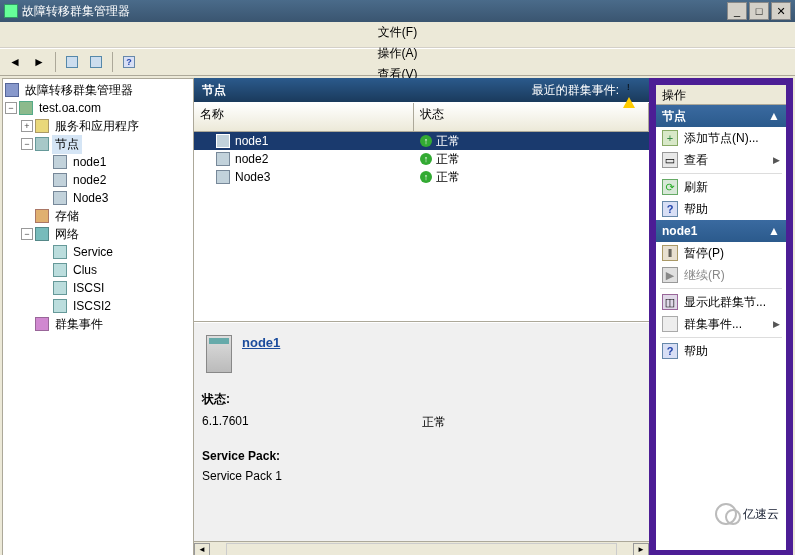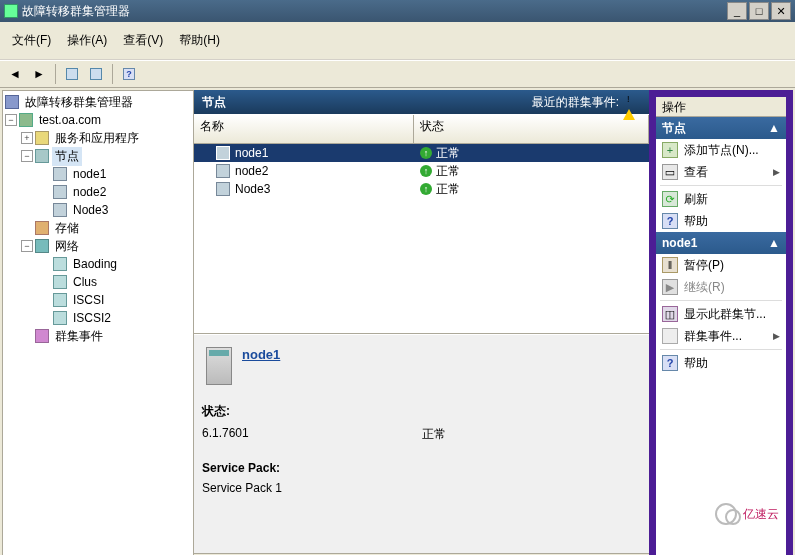--- a/index.html
+++ b/index.html
@@ -6,21 +6,21 @@
 body { background: #ece9d8; overflow: hidden; width: 795px; height: 555px; position: relative; }
 
 
 .titlebar { height: 22px; background: linear-gradient(#4a6b8a, #3a5570); color: #fff; display: flex; align-items: center; padding: 0 4px; }
 .titlebar .ticon { width: 14px; height: 14px; margin-right: 4px; background:#6f9; border:1px solid #396; }
 .titlebar .ttext { flex: 1; }
 .titlebar .winbtns { display: flex; gap: 2px; }
 .titlebar .winbtn { width: 20px; height: 18px; background:#d4d0c8; border:1px solid #888; display:flex; align-items:center; justify-content:center; font-size:11px; color:#000; }
 
 
-.menubar { height: 38px; background:#ece9d8; border-bottom:1px solid #d4d0c8; display:flex; align-items:center; padding: 0 4px; }
+.menubar { height: 26px; background:#ece9d8; border-bottom:1px solid #d4d0c8; display:flex; align-items:center; padding: 0 4px; flex-direction: column; }
 .menuitem { padding: 2px 8px; cursor:pointer; }
 
 
 .toolbar { height: 28px; background:#ece9d8; border-top:1px solid #fff; border-bottom:1px solid #aca899; display:flex; align-items:center; padding:0 4px; gap:2px;}
 .tbtn { width:22px; height:22px; border:1px solid transparent; display:flex; align-items:center; justify-content:center; }
 .tsep { width:1px; height:20px; background:#aca899; margin:0 3px; }
 
 
 .mainrow { display:flex; height: 483px; }
 
@@ -91,21 +91,21 @@
 .ai-refresh { background:#d8e8d8; border:1px solid #6a6; color:#2a2; }
 .ai-help { background:#d8dff5; border:1px solid #68a; color:#24a; font-weight:bold;}
 .ai-pause { background:#e8e0d0; border:1px solid #a96; }
 .ai-resume { background:#e0e0e0; border:1px solid #999; color:#888; }
 .ai-show { background:#e0d8e8; border:1px solid #969; }
 .ai-more { background:#eee; border:1px solid #aaa; }
 .act-sep { height:1px; background:#ddd; margin: 2px 4px; }
 .act-sub-arrow { margin-left:auto; font-size:9px; color:#555; }
 
 
-.watermark { position:absolute; right:16px; bottom:30px; font-size:18px; color:#be185d; display:flex; align-items:center; gap:6px; pointer-events:none; }
+.watermark { position:absolute; right:16px; bottom:30px; font-size:18px; color:#0f172a; display:flex; align-items:center; gap:6px; pointer-events:none; }
 .wm-circ { width:22px; height:22px; border:2px solid #bbb; border-radius:50%; position:relative; }
 .wm-circ::after { content:""; position:absolute; width:12px; height:12px; border:2px solid #bbb; border-radius:50%; right:-6px; top:4px; }
 </style>
 </head>
 <body>
 
 <div class="titlebar">
   <span class="ticon"></span>
   <span class="ttext">故障转移群集管理器</span>
   <div class="winbtns">
@@ -194,21 +194,21 @@
           <span class="tspacer"></span>
           <span class="texp">−</span>
           <span class="ticon2 ic-net"></span>
           <span class="tlabel">网络</span>
         </div>
       <div class="tnode">
           <span class="tspacer"></span>
           <span class="tspacer"></span>
           <span class="tspacer"></span>
           <span class="ticon2 ic-netif"></span>
-          <span class="tlabel">Baoding</span>
+          <span class="tlabel">Service</span>
         </div>
       <div class="tnode">
           <span class="tspacer"></span>
           <span class="tspacer"></span>
           <span class="tspacer"></span>
           <span class="ticon2 ic-netif"></span>
           <span class="tlabel">Clus</span>
         </div>
       <div class="tnode">
           <span class="tspacer"></span>

